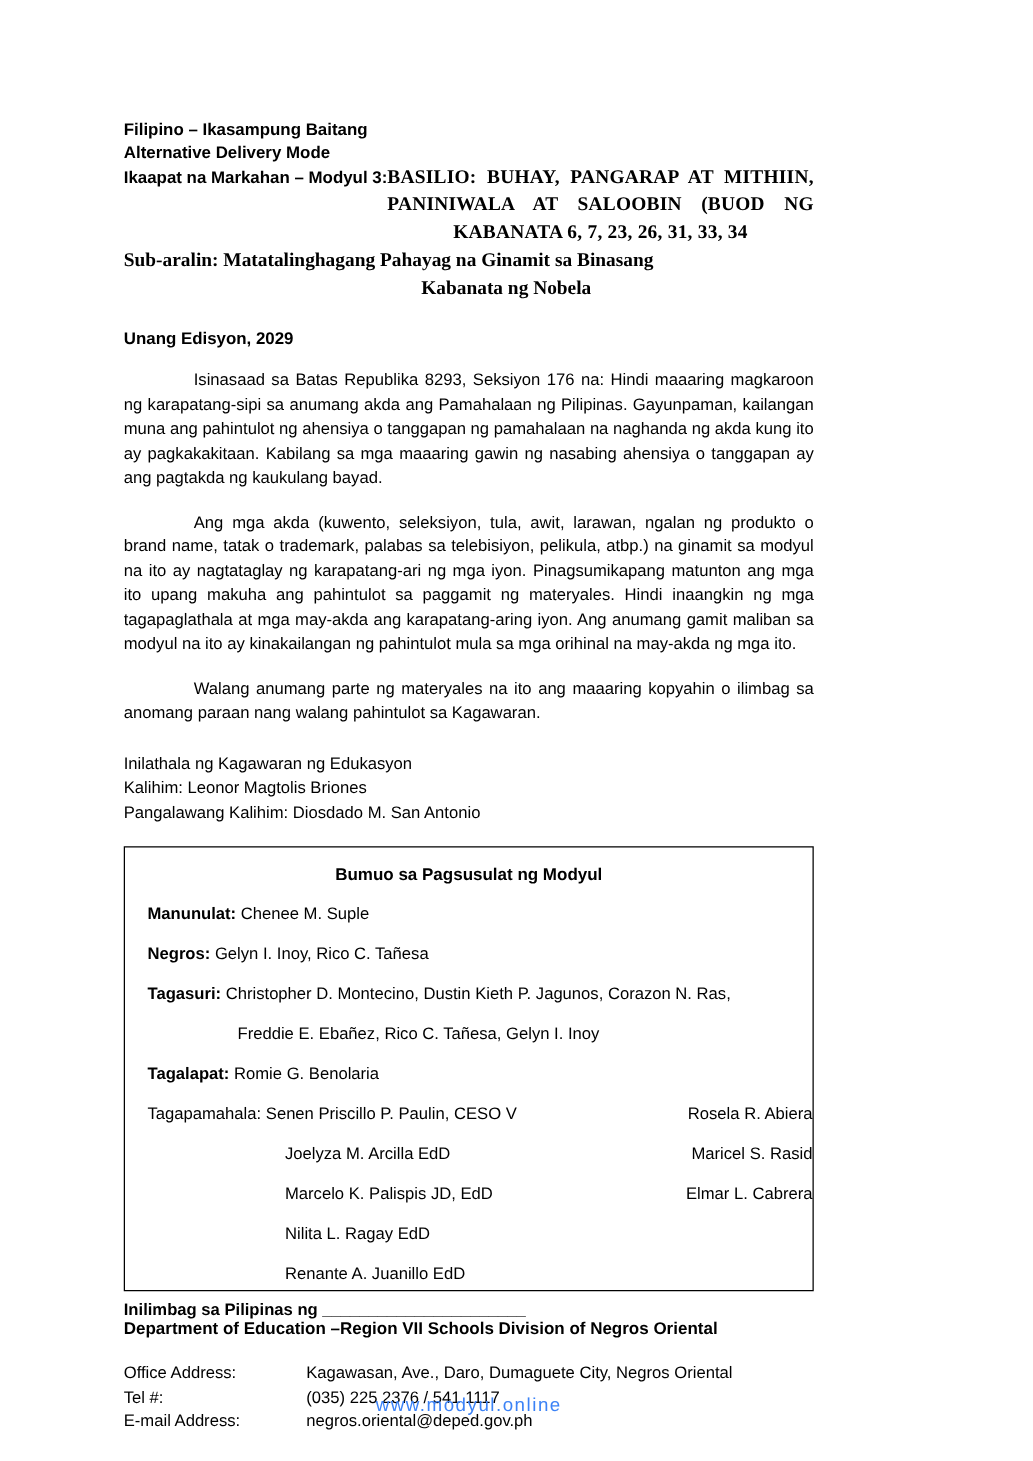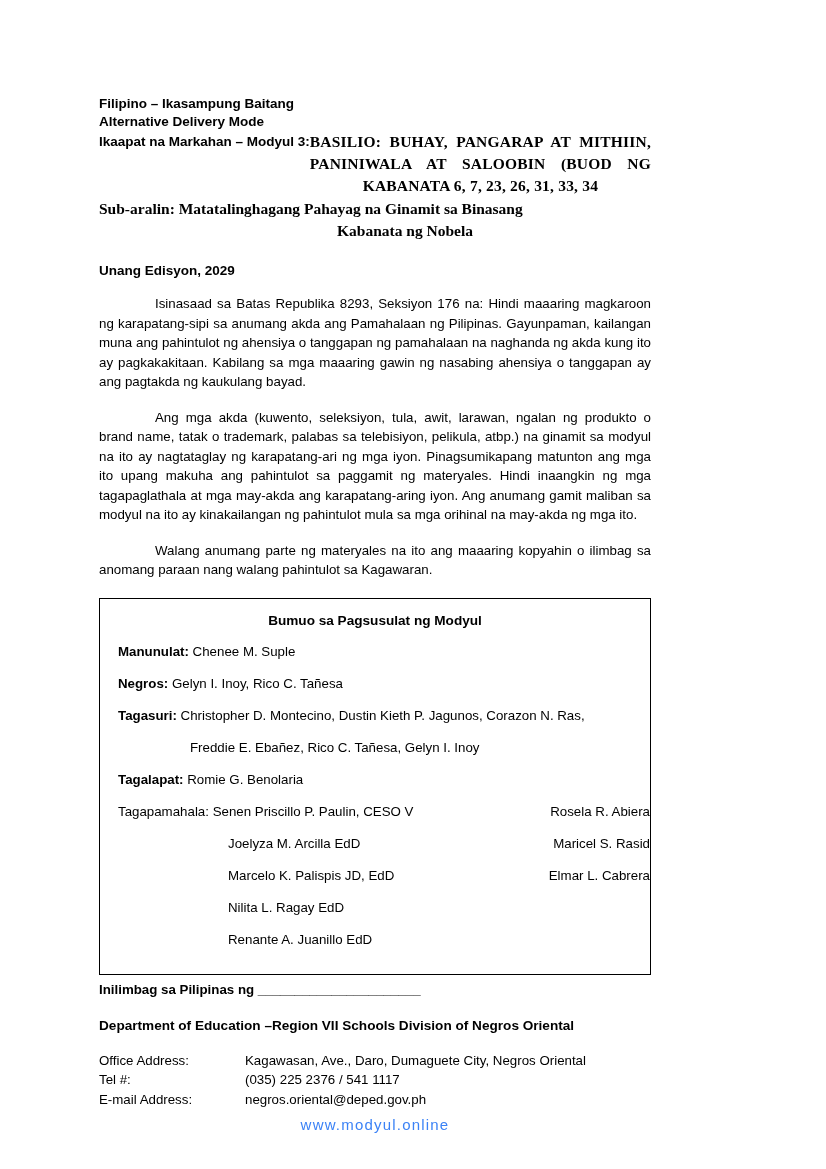--- a/index.html
+++ b/index.html
@@ -88,21 +88,21 @@
   .pub-block {
     font-size: 13.3px;
     line-height: 19.5px;
     margin-top: 21px;
   }
 
   
   .credits {
     border: 1.6px solid #000;
     margin-top: 18px;
-    padding: 14px 0 25px 0;
+    padding: 14px 0 4px 0;
     box-sizing: border-box;
   }
   .credits h2 {
     font-size: 13.6px;
     font-weight: bold;
     text-align: center;
     margin: 0 0 14px 0;
   }
   .cred-row {
     font-size: 13.3px;
@@ -131,21 +131,20 @@
 
   
   .inilimbag {
     font-size: 13.3px;
     font-weight: bold;
     margin-top: 7px;
   }
   .dept {
     font-size: 13.6px;
     font-weight: bold;
-    margin-top: 21px;
   }
   .contact {
     margin-top: 18px;
     font-size: 13.3px;
     line-height: 19.5px;
   }
   .contact .crow { display: flex; }
   .contact .ck { width: 146px; }
   .watermark {
     position: absolute;
@@ -181,20 +180,25 @@
     <span class="sa1">Sub-aralin: Matatalinghagang Pahayag na Ginamit sa Binasang</span>
     <span class="sa2">Kabanata ng Nobela</span>
   </div>
 
   <div class="edisyon">Unang Edisyon, 2029</div>
 
   <p class="body">Isinasaad sa Batas Republika 8293, Seksiyon 176 na: Hindi maaaring magkaroon ng karapatang-sipi sa anumang akda ang Pamahalaan ng Pilipinas. Gayunpaman, kailangan muna ang pahintulot ng ahensiya o tanggapan ng pamahalaan na naghanda ng akda kung ito ay pagkakakitaan. Kabilang sa mga maaaring gawin ng nasabing ahensiya o tanggapan ay ang pagtakda ng kaukulang bayad.</p>
   <p class="body">Ang mga akda (kuwento, seleksiyon, tula, awit, larawan, ngalan ng produkto o brand name, tatak o trademark, palabas sa telebisiyon, pelikula, atbp.) na ginamit sa modyul na ito ay nagtataglay ng karapatang-ari ng mga iyon. Pinagsumikapang matunton ang mga ito upang makuha ang pahintulot sa paggamit ng materyales. Hindi inaangkin ng mga tagapaglathala at mga may-akda ang karapatang-aring iyon. Ang anumang gamit maliban sa modyul na ito ay kinakailangan ng pahintulot mula sa mga orihinal na may-akda ng mga ito.</p>
   <p class="body">Walang anumang parte ng materyales na ito ang maaaring kopyahin o ilimbag sa anomang paraan nang walang pahintulot sa Kagawaran.</p>
 
+  <div class="pub-block">
+    <div>Inilathala ng Kagawaran ng Edukasyon</div>
+    <div>Kalihim: Leonor Magtolis Briones</div>
+    <div>Pangalawang Kalihim: Diosdado M. San Antonio</div>
+  </div>
 
   <div class="credits">
     <h2>Bumuo sa Pagsusulat ng Modyul</h2>
 
     <div class="cred-row">
       <span class="lbl">Manunulat:</span>
       <span>Chenee M. Suple</span>
     </div>
 
     <div class="cred-row">

